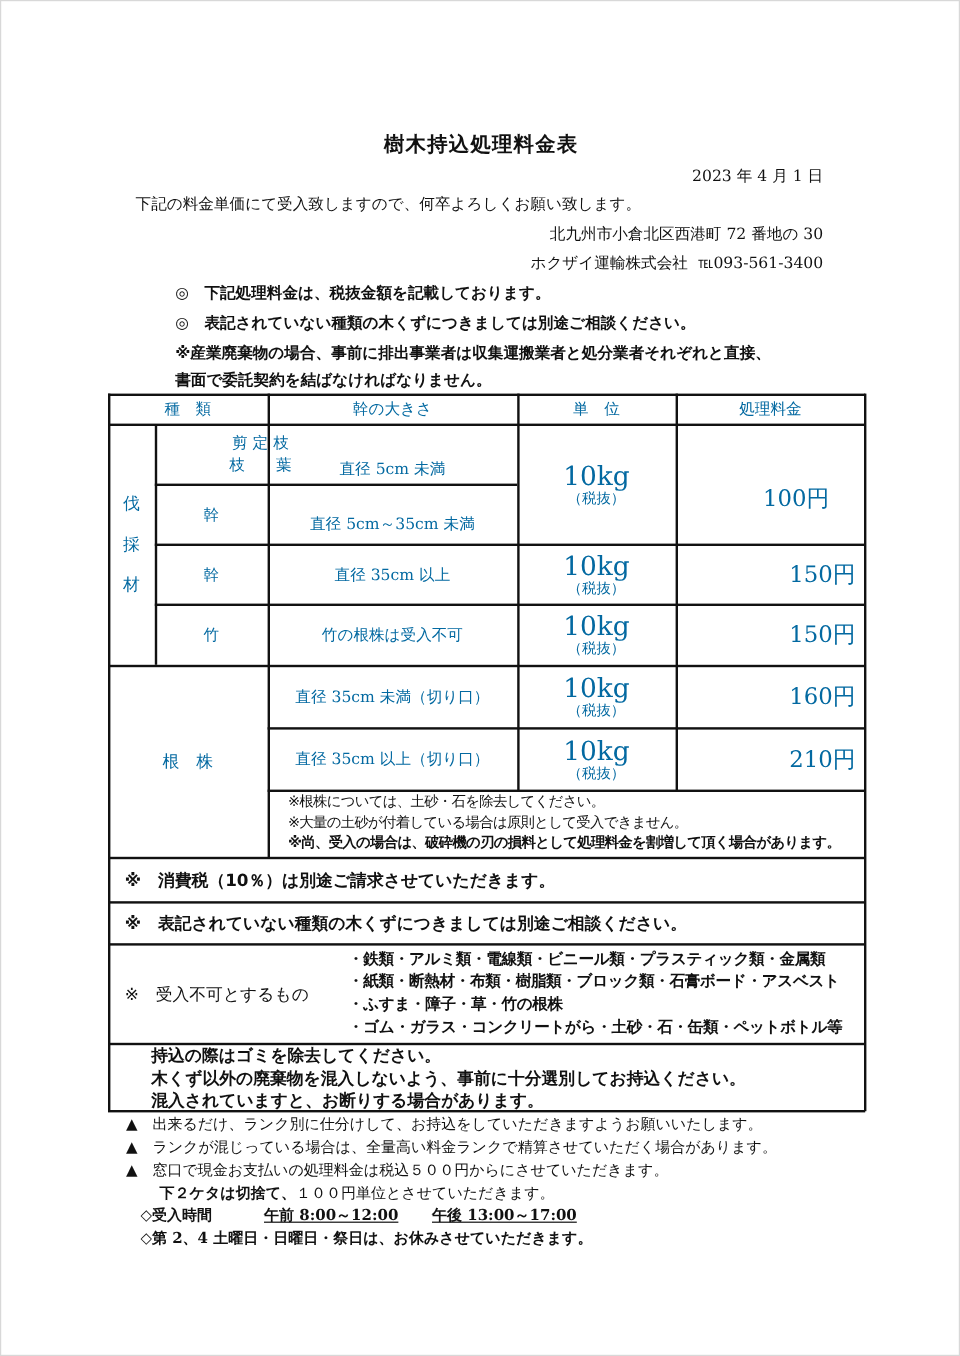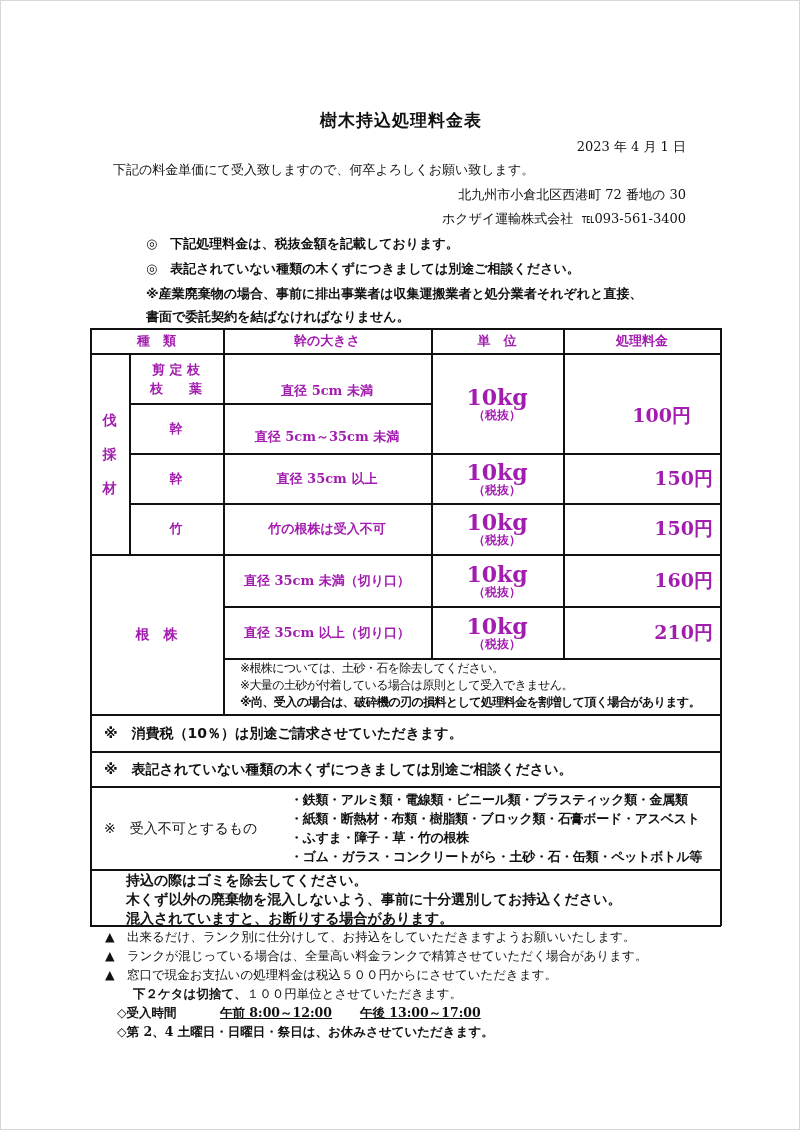--- a/index.html
+++ b/index.html
@@ -16,27 +16,27 @@
   .notice { font-size:13px; font-weight:bold; }
   .n1 { left:145px; top:234px; }
   .n2 { left:145px; top:259px; }
   .n3 { left:145px; top:284px; }
   .n4 { left:145px; top:307px; }
 
   .tbl { position:absolute; left:89px; top:327px; width:631px; height:598px; }
   .ln { position:absolute; background:#111; }
   .h { height:1.5px; }
   .v { width:1.5px; }
-  .cell { position:absolute; display:flex; align-items:center; justify-content:center; color:#a21caf; font-size:13px; text-align:center;font-weight:bold; }
+  .cell { position:absolute; display:flex; align-items:center; justify-content:center; color:#0369a1; font-size:13px; text-align:center; }
   .unit { flex-direction:column; line-height:1.05; }
   .unit .kg { font-size:22px; }
   .unit .tax { font-size:12px; }
   .price { justify-content:flex-end; padding-right:8px; box-sizing:border-box; font-size:19px; }
   .vert { flex-direction:column; line-height:34px; font-size:14px; }
-  .two { flex-direction:column; line-height:19px; }
+  .two { flex-direction:column; line-height:19px;padding-left:41px; }
   .rnotes { position:absolute; font-size:12px; line-height:17px; color:#111; }
   .rnotes div { white-space:nowrap; letter-spacing:-0.6px; }
   .rnotes .b { font-weight:bold; }
   .rowtext { position:absolute; font-size:14px; font-weight:bold; color:#111; white-space:nowrap; display:flex; align-items:center; }
   .unacc-label { position:absolute; font-size:14px; color:#111; white-space:nowrap; }
   .unacc-list { position:absolute; font-size:13px; line-height:19px; font-weight:bold; color:#111; }
   .unacc-list div { white-space:nowrap; letter-spacing:-0.3px; }
   .bring { position:absolute; font-size:14px; line-height:19px; font-weight:bold; color:#111; }
   .bring div { white-space:nowrap; }
   .foot { position:absolute; font-size:12.5px; color:#111; white-space:nowrap; }

